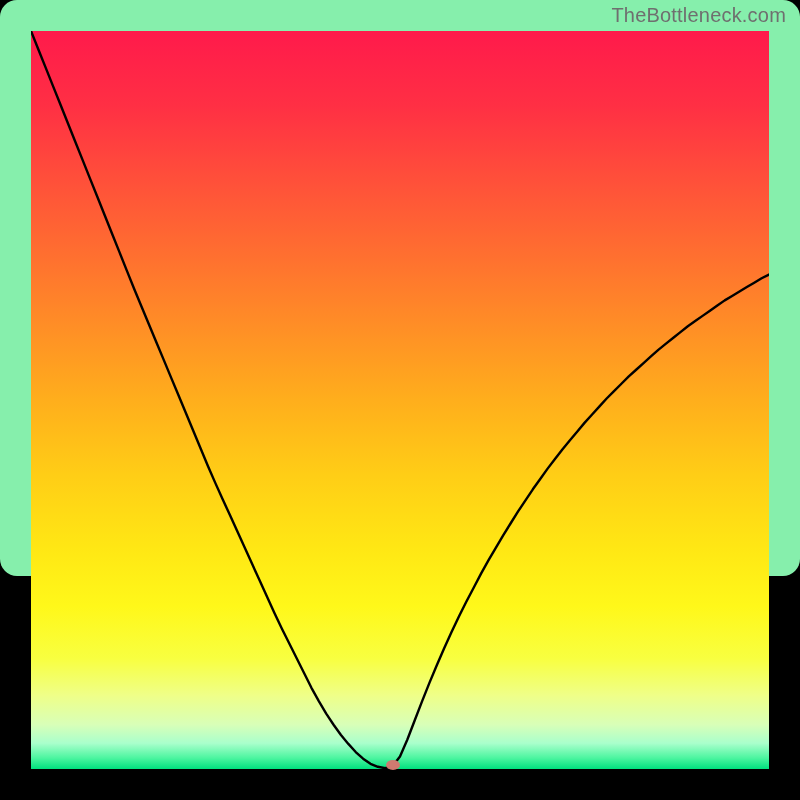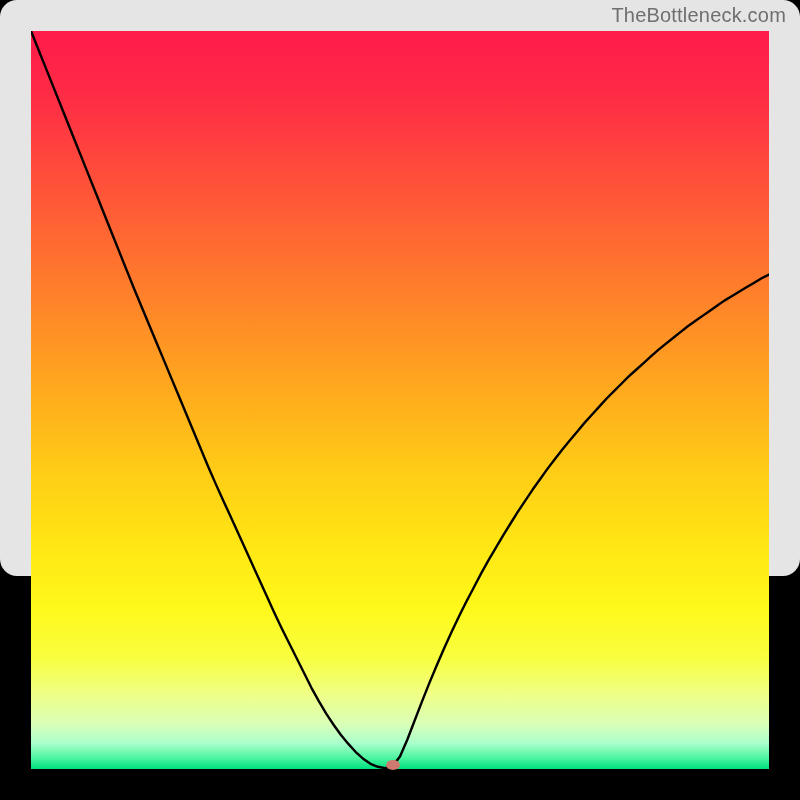--- a/index.html
+++ b/index.html
@@ -8,21 +8,21 @@
     width: 800px;
     height: 800px;
     overflow: hidden;
     background: #000;
     font-family: Arial, Helvetica, sans-serif;
   }
   #wrap {
     position: relative;
     width: 800px;
     height: 576px;
-    background: #e5e5e5;
+    background: #86efac;
     border-radius: 17px;
   }
   #plot-bg {
     position: absolute;
     left: 31px;
     top: 31px;
     width: 738px;
     height: 738px;
   }
   #curve-svg {

